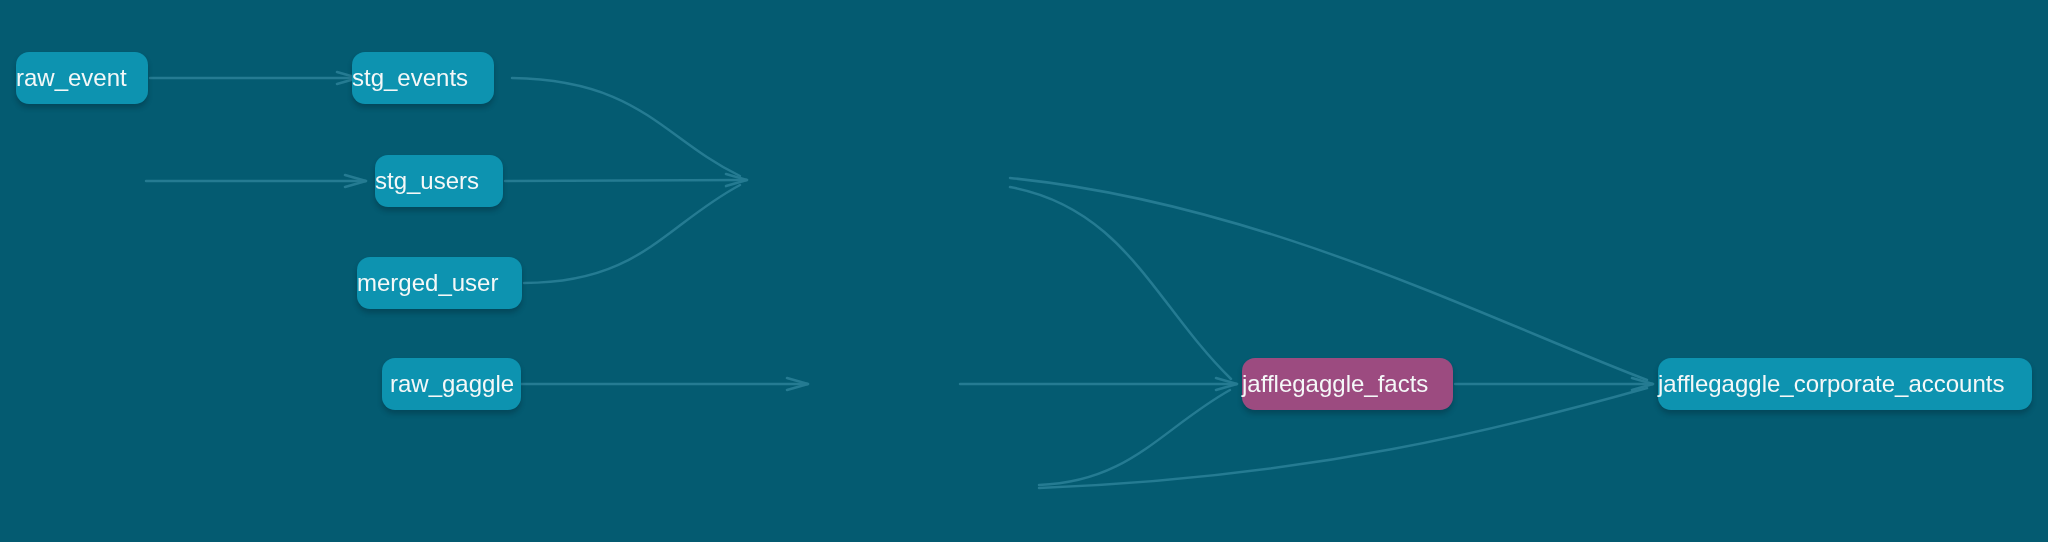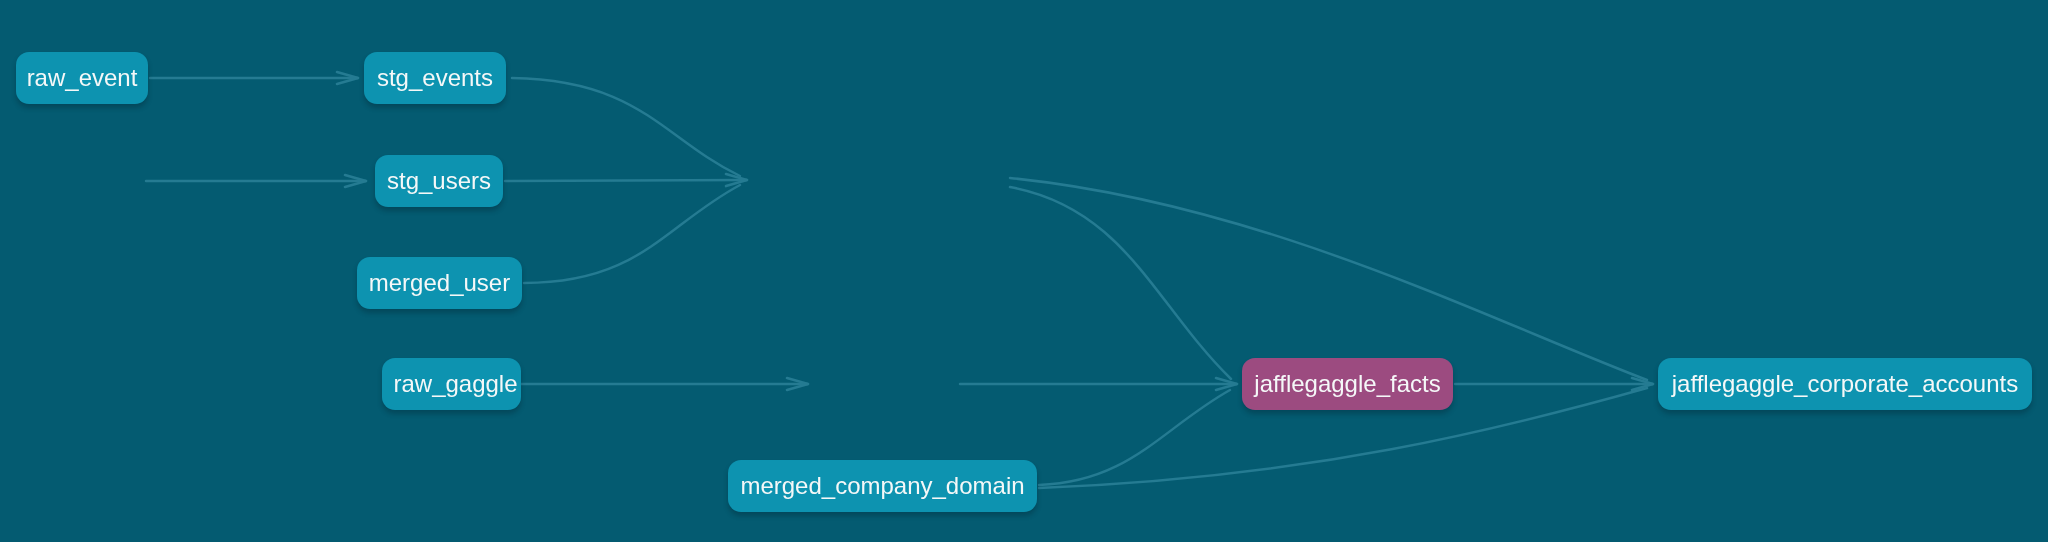--- a/index.html
+++ b/index.html
@@ -28,31 +28,31 @@
     stroke-linecap: round;
   }
   .node {
     position: absolute;
     height: 52px;
     border-radius: 13px;
     background: #0d93b0;
     color: #f5f8f8;
     display: flex;
     align-items: center;
-    justify-content: center;
+    justify-content: flex-start;
     font-size: 24px;
     white-space: nowrap;
     box-shadow: 0 4px 5px rgba(0, 25, 35, 0.28);
     cursor: pointer;
   }
   .node.purple { background: #9c4b80; }
 
   
   #n-raw-event            { left:   16px; top:  52px; width: 132px; }
-  #n-stg-events           { left:  364px; top:  52px; width: 142px; }
+  #n-stg-events           { left:  352px; top:  52px; width: 142px; }
   #n-raw-user             { left:   22px; top: 155px; width: 122px; }
   #n-stg-users            { left:  375px; top: 155px; width: 128px; }
   #n-merged-user          { left:  357px; top: 257px; width: 165px; }
   #n-jafflegaggle-contacts{ left:  757px; top: 154px; width: 251px; }
   #n-raw-gaggle           { left:  382px; top: 358px; width: 131px; padding-left: 8px; }
   #n-stg-gaggles          { left:  817px; top: 358px; width: 141px; }
   #n-jafflegaggle-facts   { left: 1242px; top: 358px; width: 211px; }
   #n-jafflegaggle-corporate-accounts { left: 1658px; top: 358px; width: 374px; }
   #n-merged-company-domain{ left:  728px; top: 460px; width: 309px; }
 </style>
@@ -99,17 +99,14 @@
   </div>
   <div class="node" id="n-raw-gaggle">
     <span>raw_gaggle</span>
   </div>
   <div class="node purple" id="n-jafflegaggle-facts">
     <span>jafflegaggle_facts</span>
   </div>
   <div class="node" id="n-jafflegaggle-corporate-accounts">
     <span>jafflegaggle_corporate_accounts</span>
   </div>
-  <div class="node" id="n-merged-company-domain">
-    <span>merged_company_domain</span>
-  </div>
 
 </div>
 
 </body></html>

